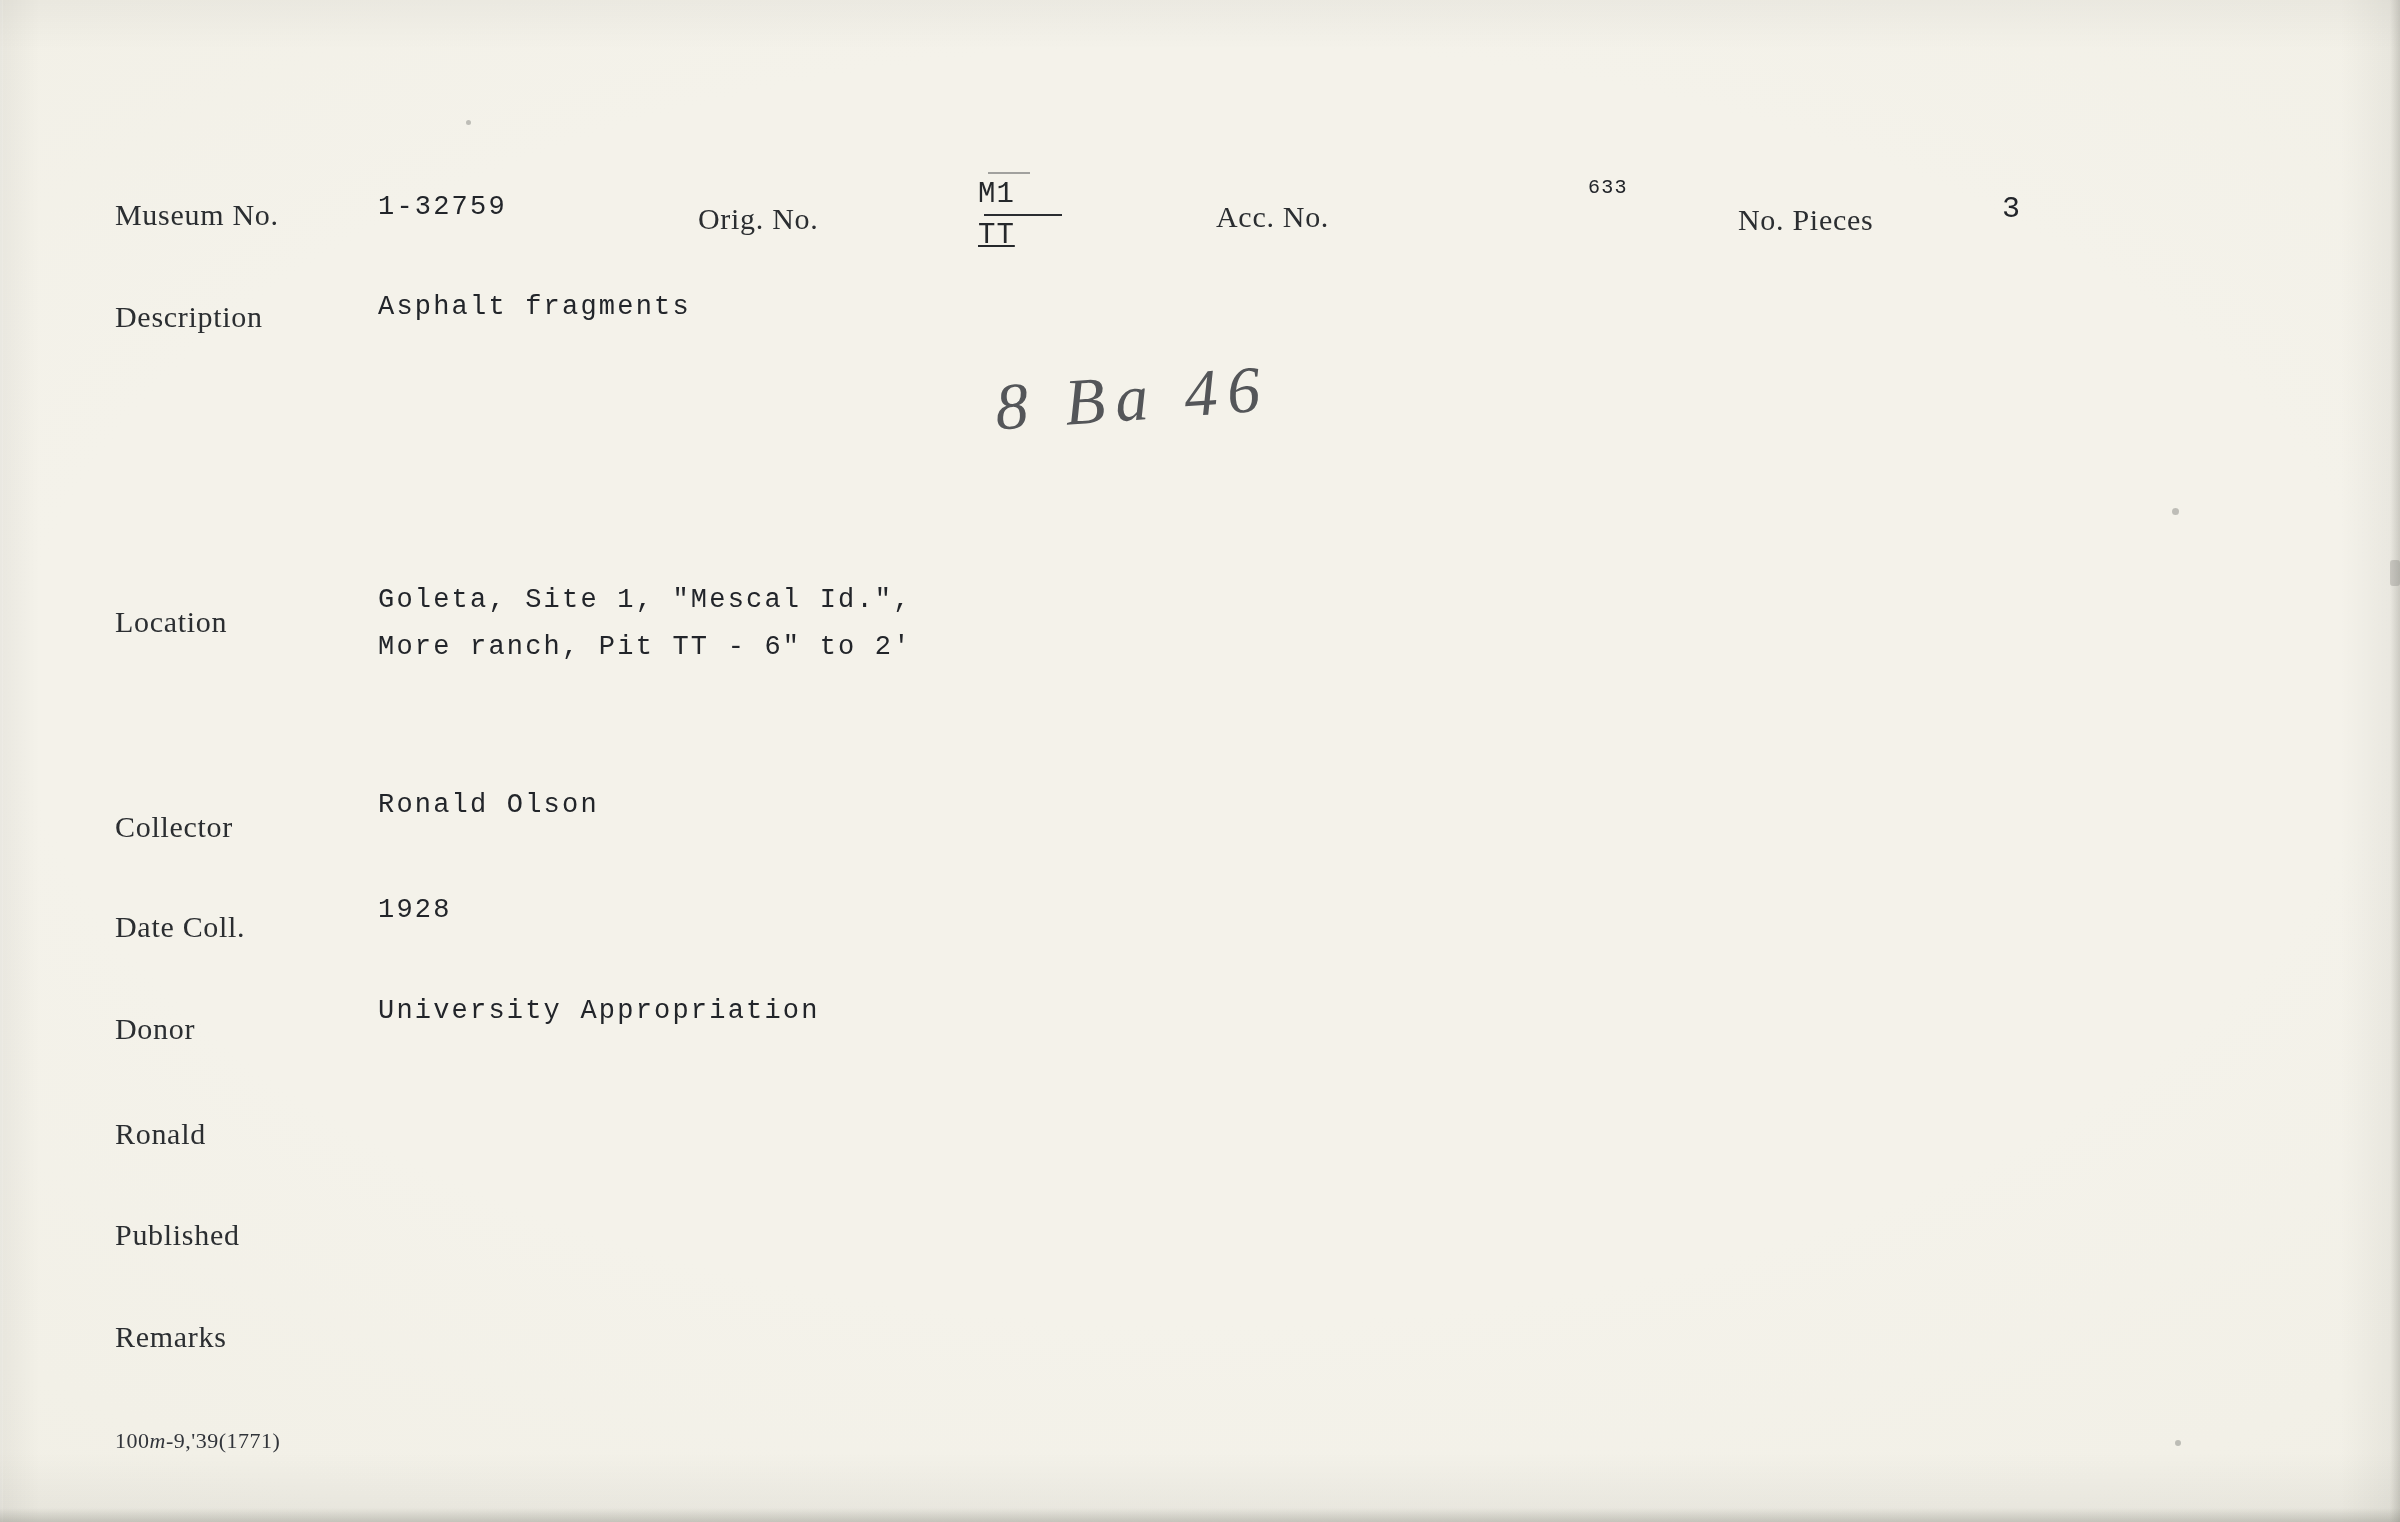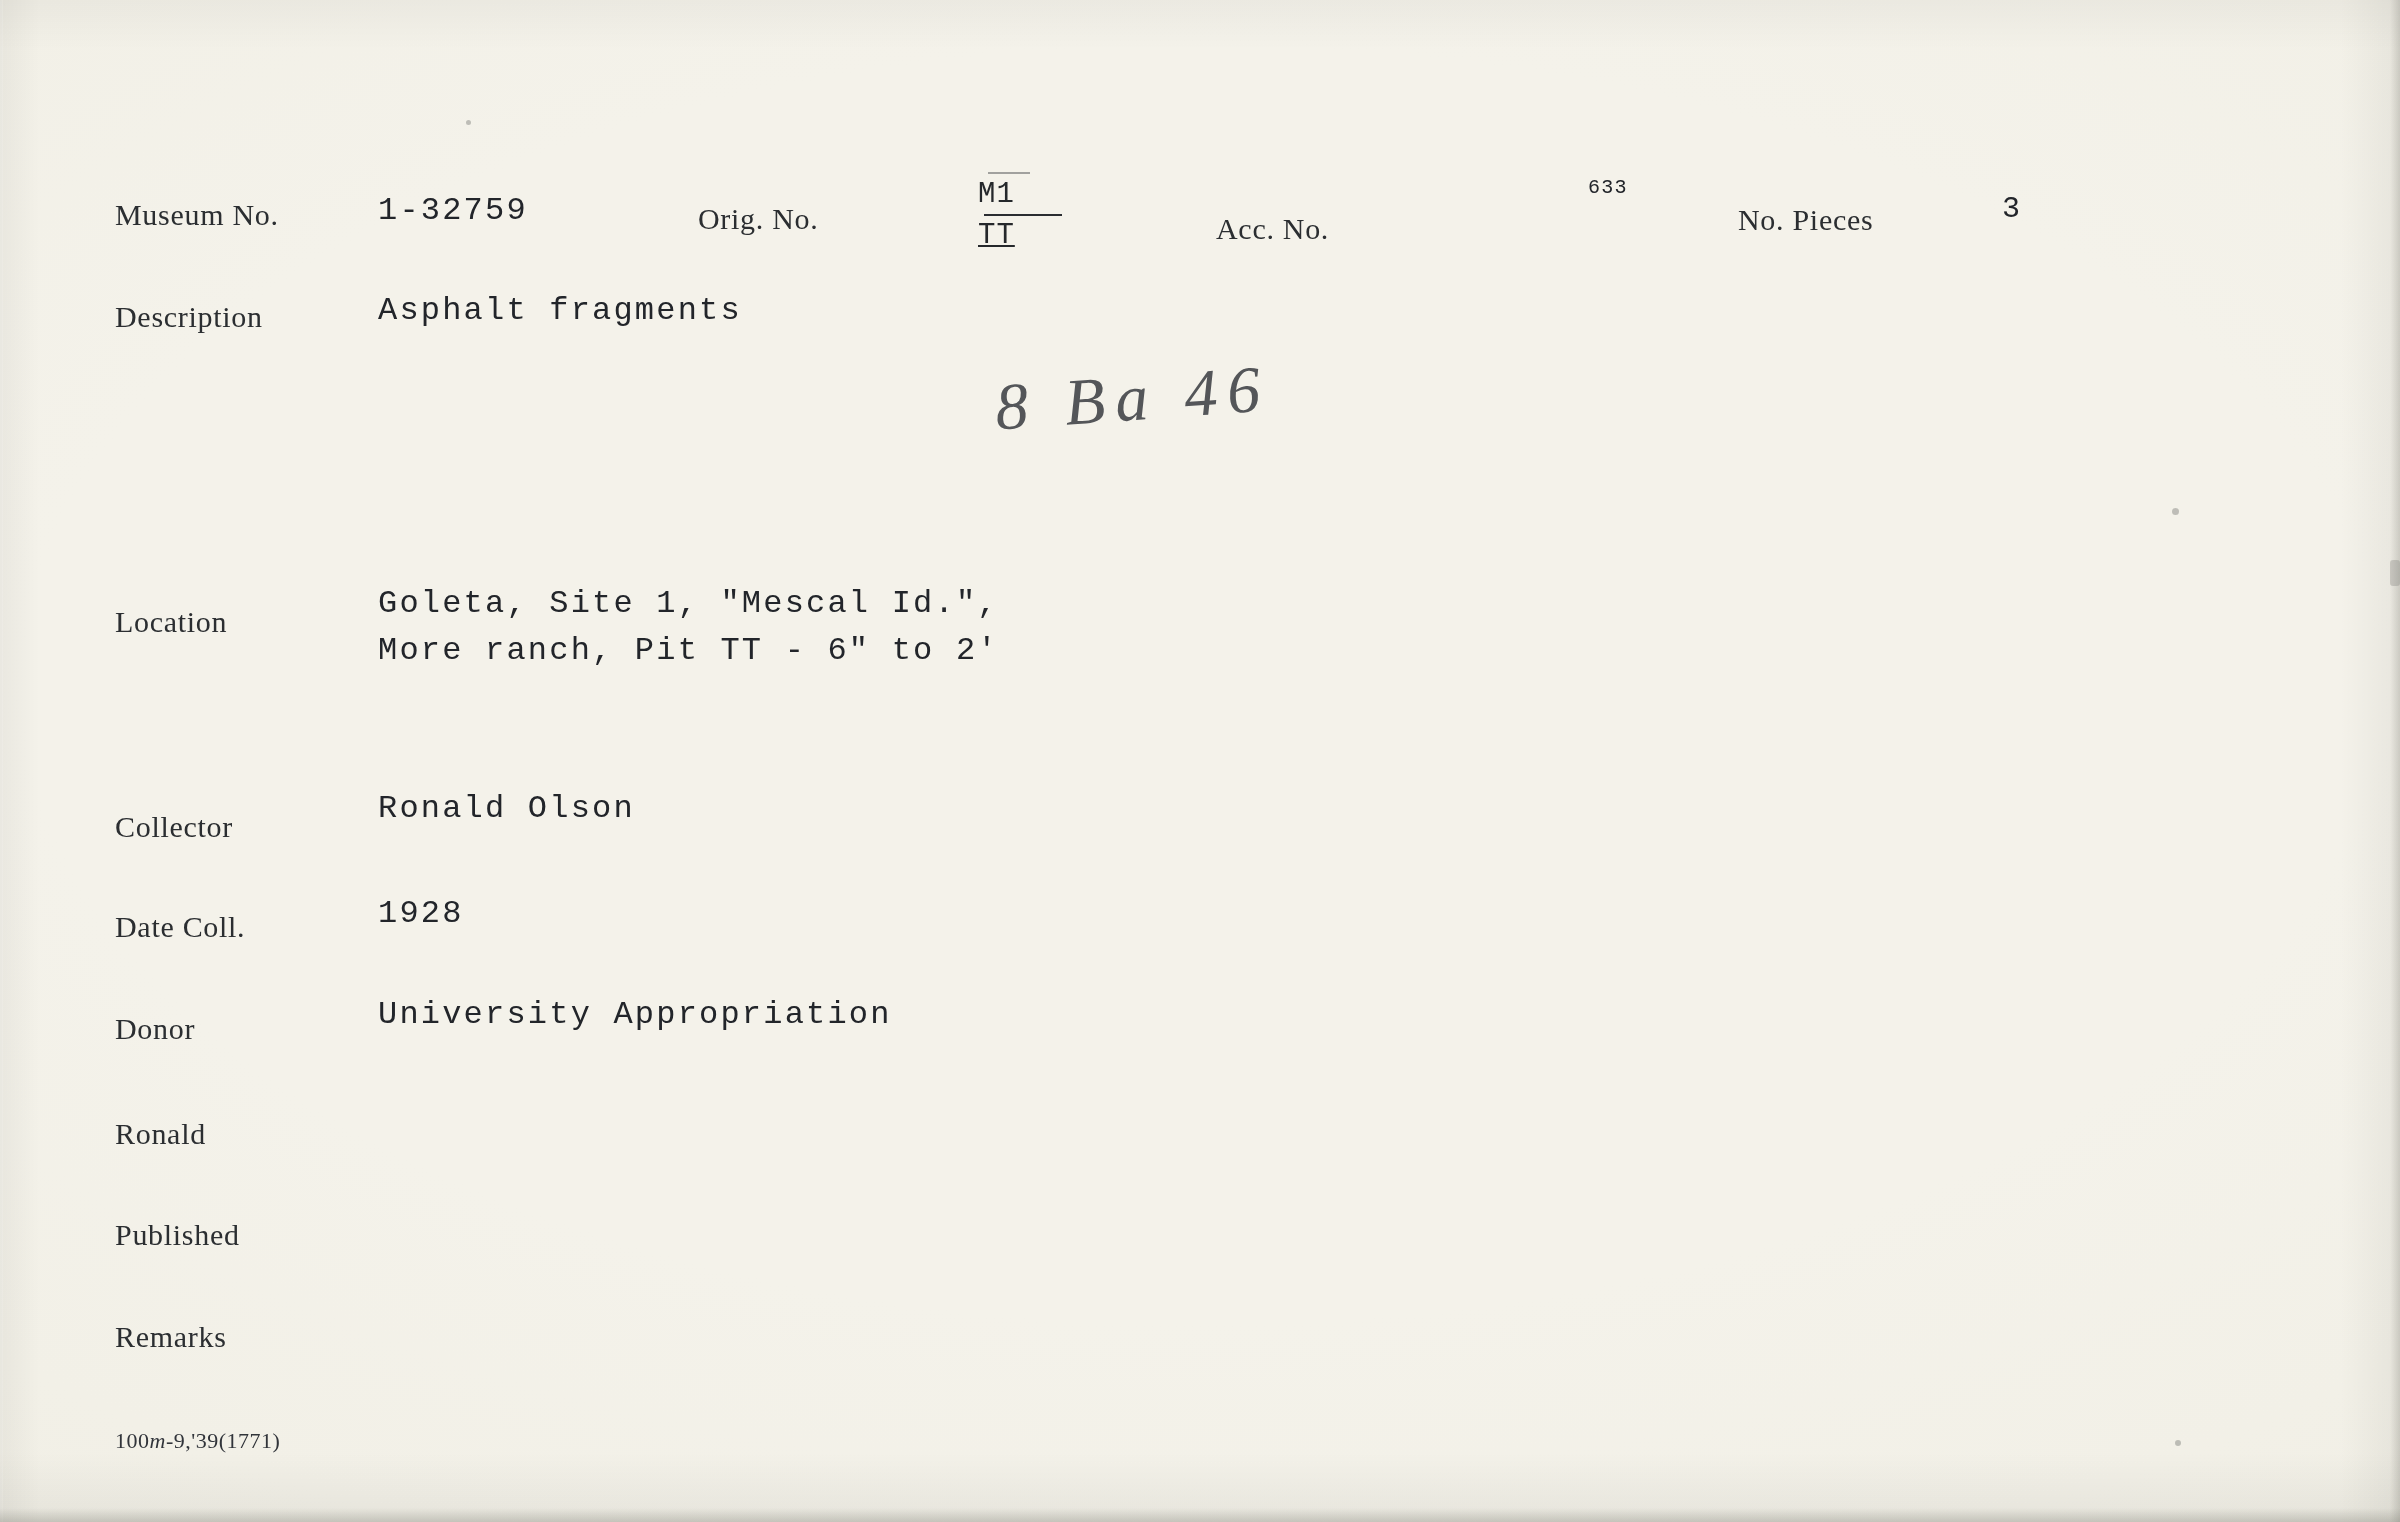--- a/index.html
+++ b/index.html
@@ -56,21 +56,21 @@
     position: absolute;
     font-family: "Liberation Serif", serif;
     font-size: 30px;
     letter-spacing: 0.7px;
     color: #2b2e31;
     white-space: nowrap;
   }
   .typed {
     position: absolute;
     font-family: "Liberation Mono", monospace;
-    font-size: 32px;
+    font-size: 27px;
     letter-spacing: 2.2px;
     color: #22252a;
     white-space: pre;
   }
   .hand {
     position: absolute;
     font-family: "Liberation Serif", serif;
     color: #2e3136;
     white-space: nowrap;
   }
@@ -106,21 +106,21 @@
   }
   #orig-no-tick {
     position: absolute;
     left: 988px;
     top: 172px;
     width: 42px;
     height: 2px;
     background: rgba(60,63,66,0.45);
   }
 
-  #lbl-acc-no { left: 1216px; top: 212px; }
+  #lbl-acc-no { left: 1216px; top: 200px; }
   #val-acc-no { left: 1588px; top: 176px; font-size: 20px; letter-spacing: 1.2px; }
 
   #lbl-no-pieces { left: 1738px; top: 203px; }
   #val-no-pieces { left: 2002px; top: 192px; font-size: 30px; }
 
   #lbl-description { left: 115px; top: 300px; }
   #val-description { left: 378px; top: 292px; }
 
   #hand-note {
     left: 995px;

